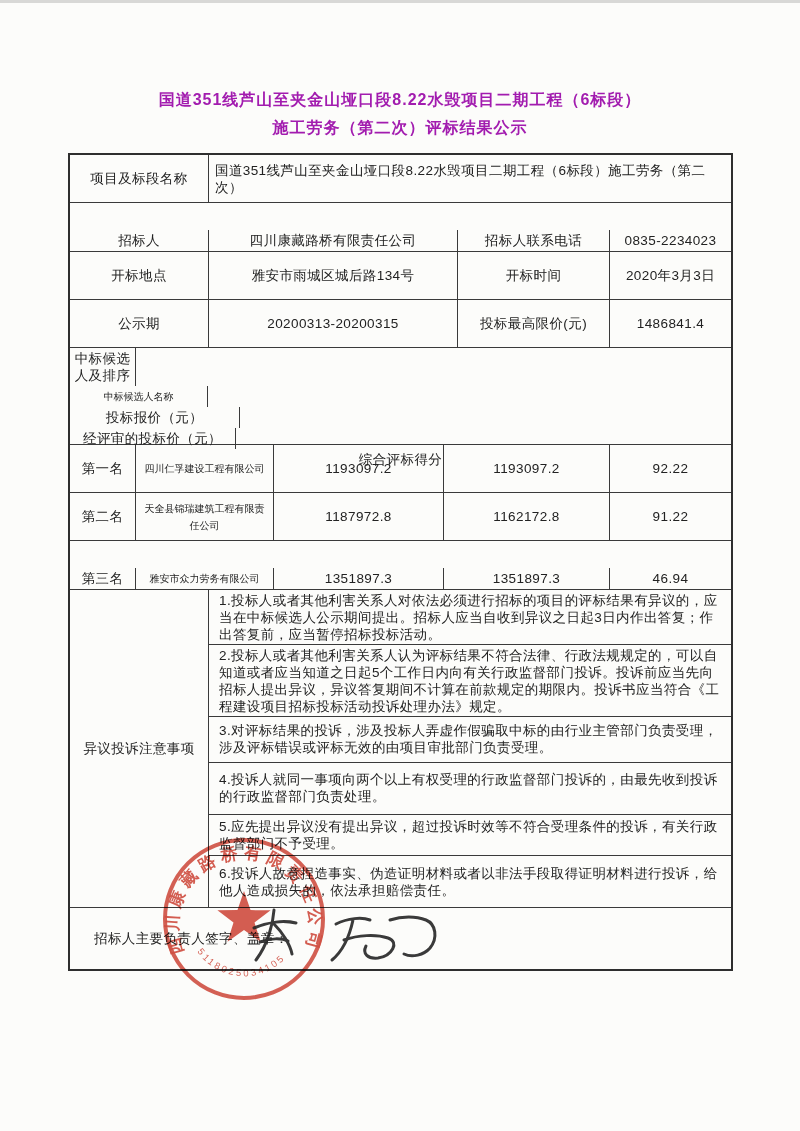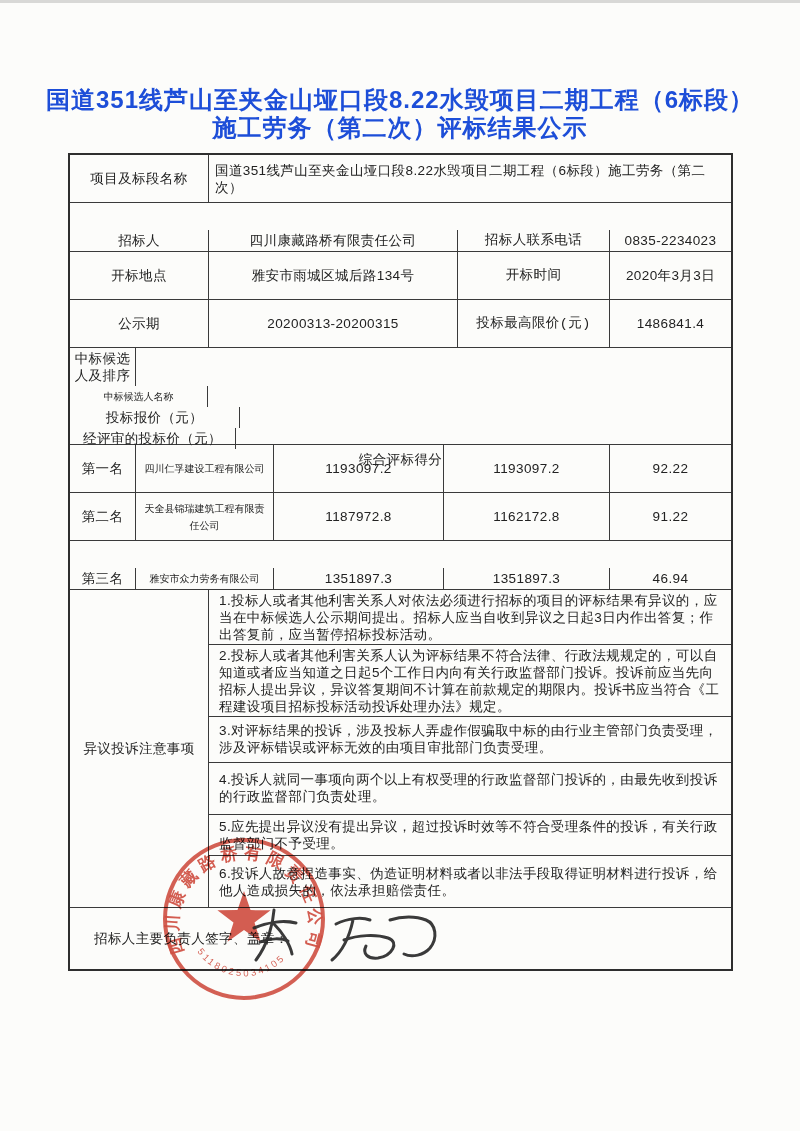--- a/index.html
+++ b/index.html
@@ -9,39 +9,39 @@
     width:800px; height:1131px;
     margin:0 auto;
     background:#fcfcfa;
     font-family:"Liberation Sans","DejaVu Sans",sans-serif;
     color:#222;
     overflow:hidden;
     box-shadow:0 0 4px rgba(0,0,0,.2);
   }
   .title {
     position:absolute; top:86px; left:0; width:100%;
-    text-align:center; font-weight:bold; font-size:24px;
-    line-height:28px; color:#1d4ed8; letter-spacing:1px;
+    text-align:center; font-weight:bold; font-size:16px;
+    line-height:28px; color:#a21caf; letter-spacing:1px;
   }
   .tbl {
     position:absolute; left:68px; top:153px; width:665px;
     border:2px solid #2e2e2e;
     font-size:13.5px; letter-spacing:.4px;
   }
   .row { display:flex; border-bottom:1.5px solid #3a3a3a; }
   .row:last-child { border-bottom:none; }
   .cell {
     border-right:1.5px solid #3a3a3a;
     display:flex; align-items:center; justify-content:center;
     text-align:center; padding:2px 6px; line-height:17px;
   }
   .cell:last-child { border-right:none; }
   .left { justify-content:flex-start; text-align:left; }
   
-  .ca{width:139px;font-family:Liberation Serif, serif;} .cb{width:249px;} .cc{width:152px;font-family:Liberation Mono, monospace;} .cd{flex:1;}
+  .ca{width:139px;font-family:Liberation Serif, serif;} .cb{width:249px;} .cc{width:152px;} .cd{flex:1;}
   .cwide{flex:1;}
   
   .k1{width:66px; padding:2px 2px;} .k2{width:138px; padding:2px 4px; letter-spacing:0; font-size:10px;}
   .k3{width:170px;} .k4{width:166px;} .k5{flex:1;}
   .hrow{height:97px;flex-direction:column;}
   .r48{height:48px;} .r49{height:49px;align-items:flex-end;}
   
   .notice-right{flex:1; display:flex; flex-direction:column;}
   .ncell{
     border-bottom:1.5px solid #3a3a3a;

